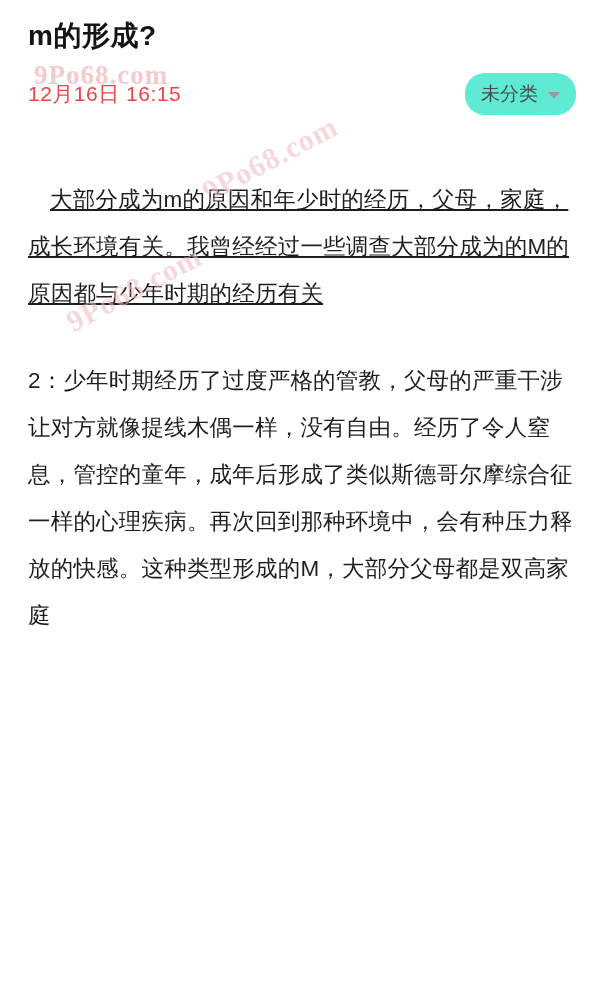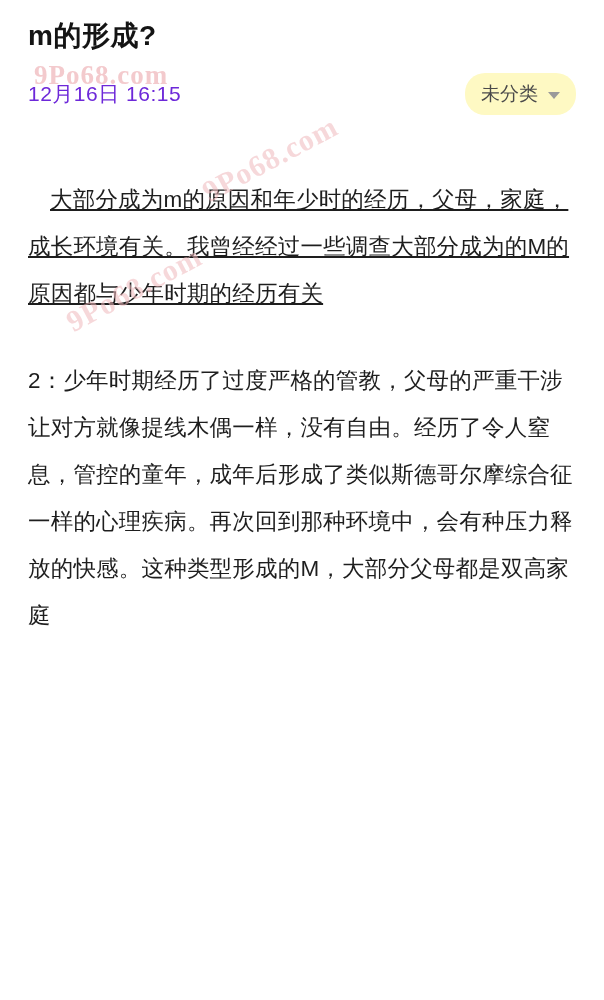--- a/index.html
+++ b/index.html
@@ -33,29 +33,29 @@
   }
   .meta-row {
     display: flex;
     align-items: center;
     justify-content: space-between;
     margin-top: 16px;
     height: 40px;
   }
   .date {
     font-size: 21px;
-    color: #6d28d9;
+    color: #ef4444;
     letter-spacing: 0.5px;
     text-align: right;
   }
   .category-chip {
     display: inline-flex;
     align-items: center;
     gap: 10px;
-    background: #fef9c3;
+    background: #5eead4;
     border-radius: 20px;
     padding: 8px 16px;
     font-size: 19px;
     color: #4a4a4a;
   }
   .chev {
     display: inline-block;
     width: 0;
     height: 0;
     border-left: 6px solid transparent;

